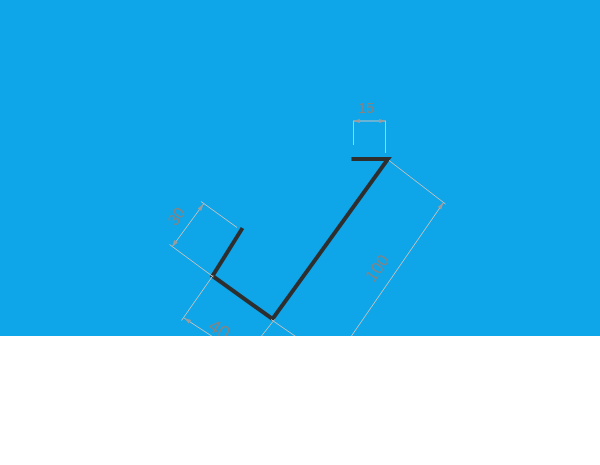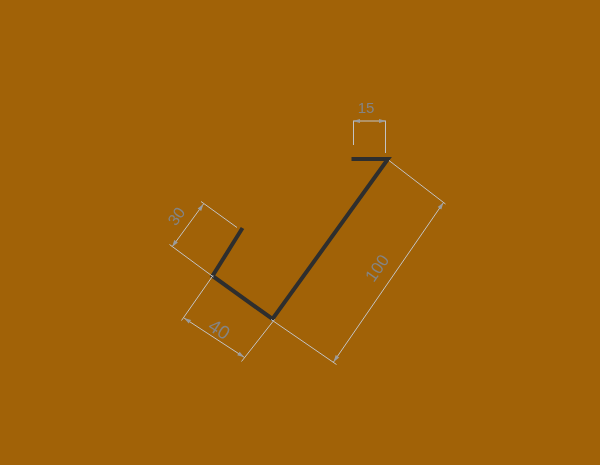--- a/index.html
+++ b/index.html
@@ -3,22 +3,22 @@
 <meta charset="utf-8">
 <style>
   html, body {
     margin: 0;
     padding: 0;
     background: #ffffff;
   }
   .canvas {
     position: relative;
     width: 600px;
-    height: 465px;
-    background: #a16207;
+    height: 336px;
+    background: #0ea5e9;
     overflow: hidden;
     font-family: "Liberation Sans", sans-serif;
   }
   svg text {
     font-family: "Liberation Sans", sans-serif;
   }
 </style>
 </head>
 <body>
 

